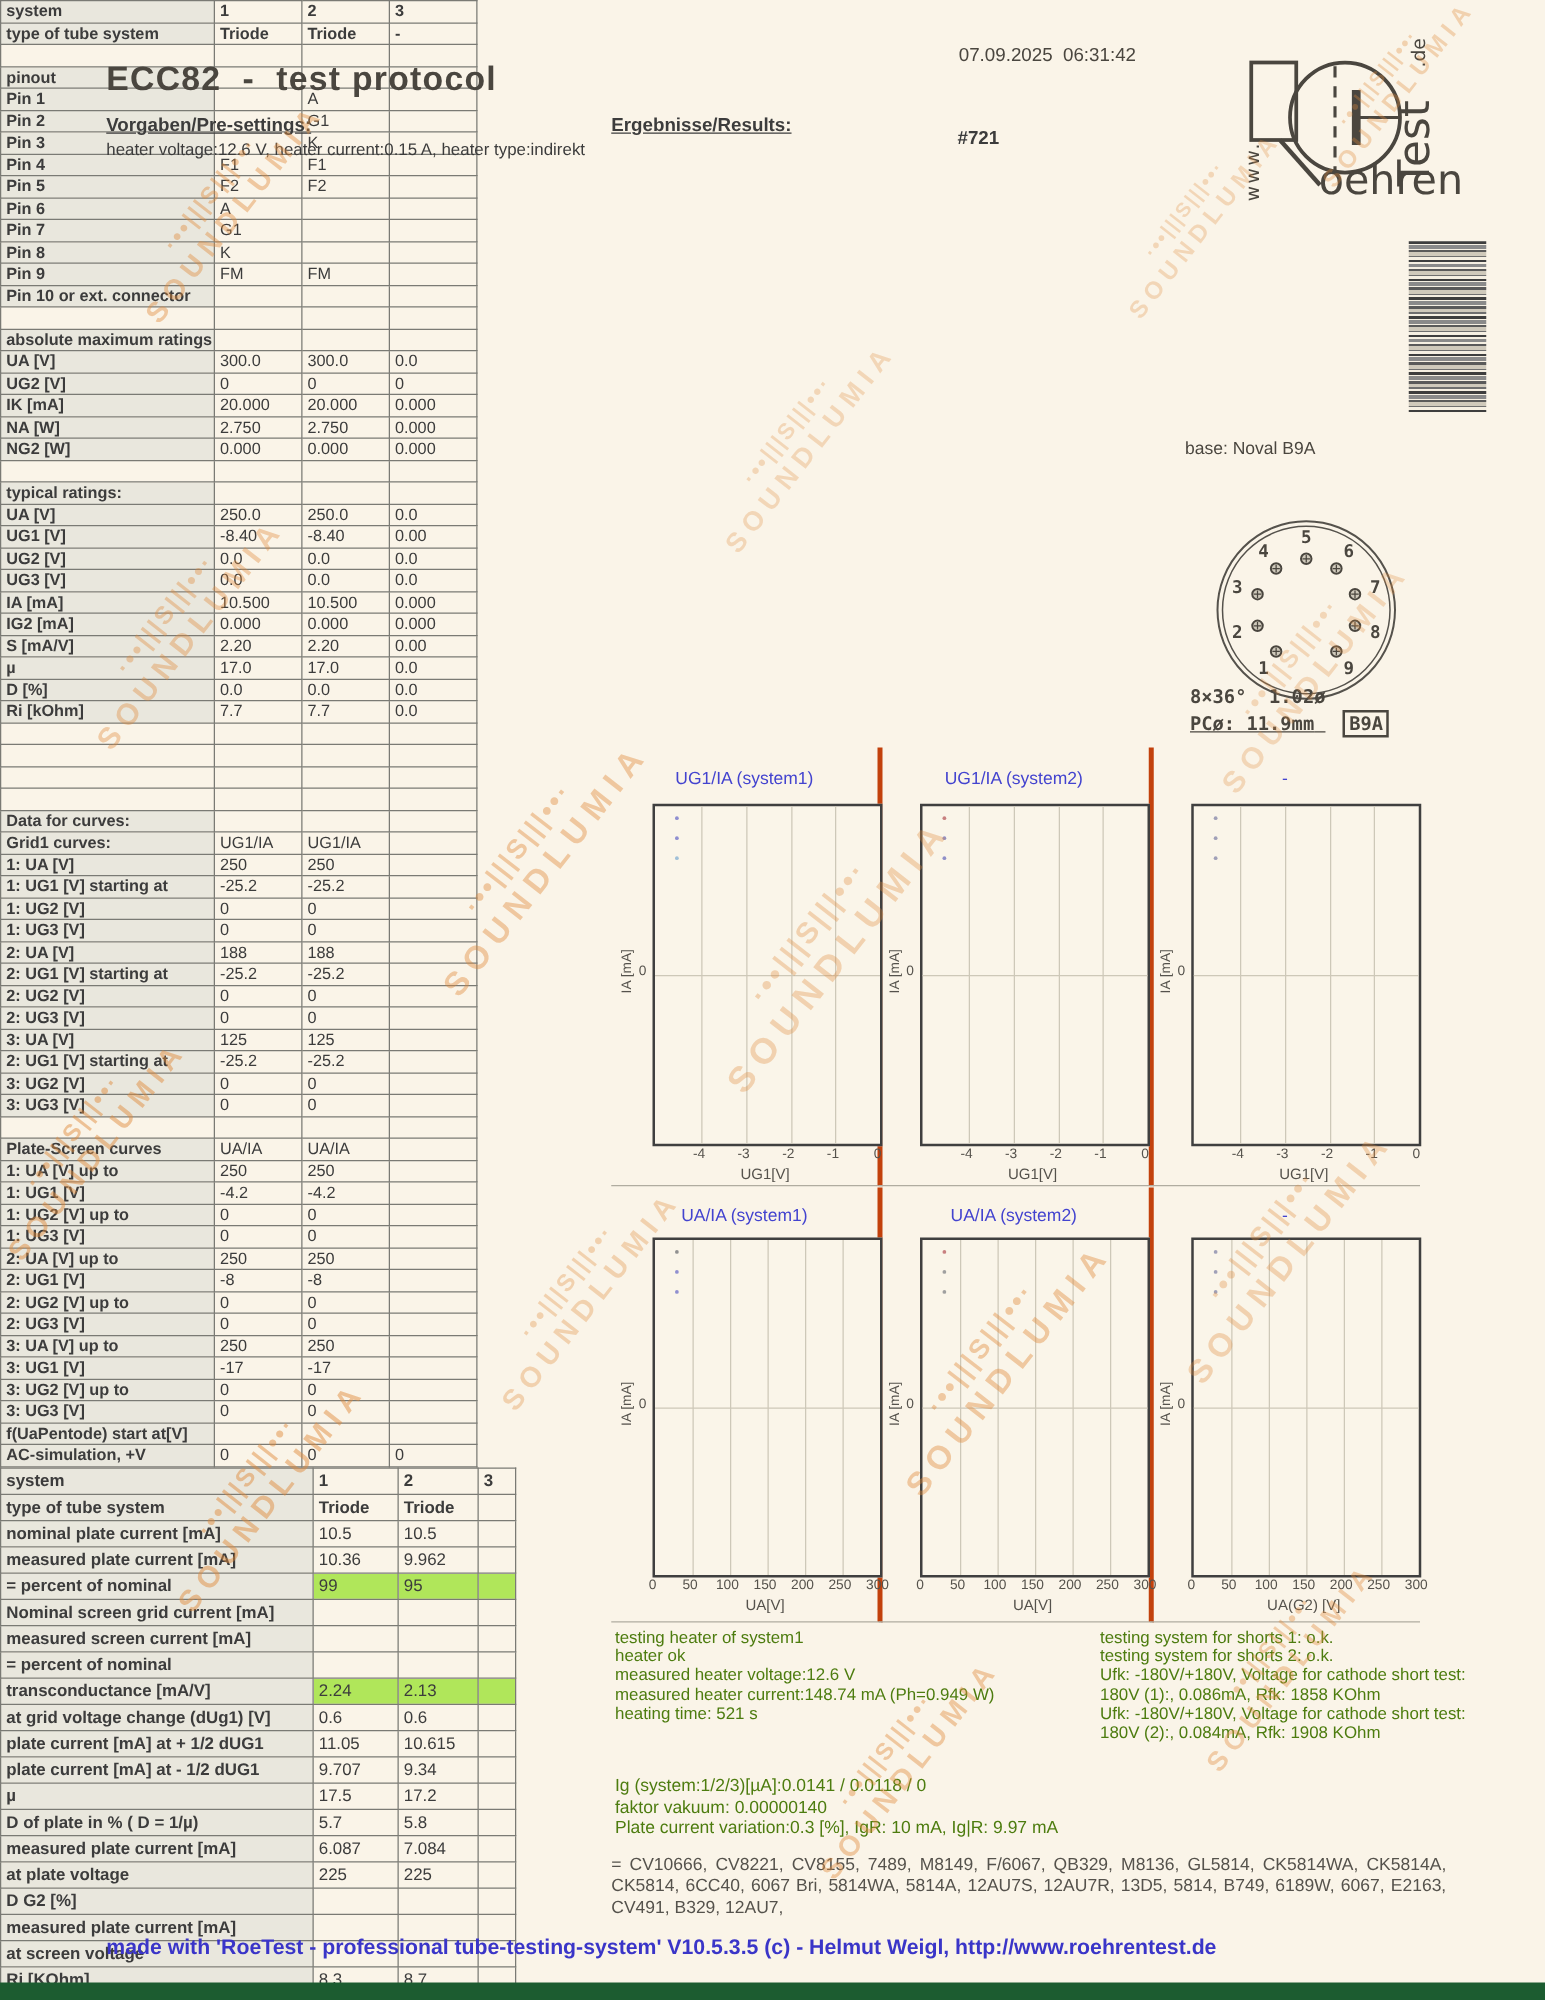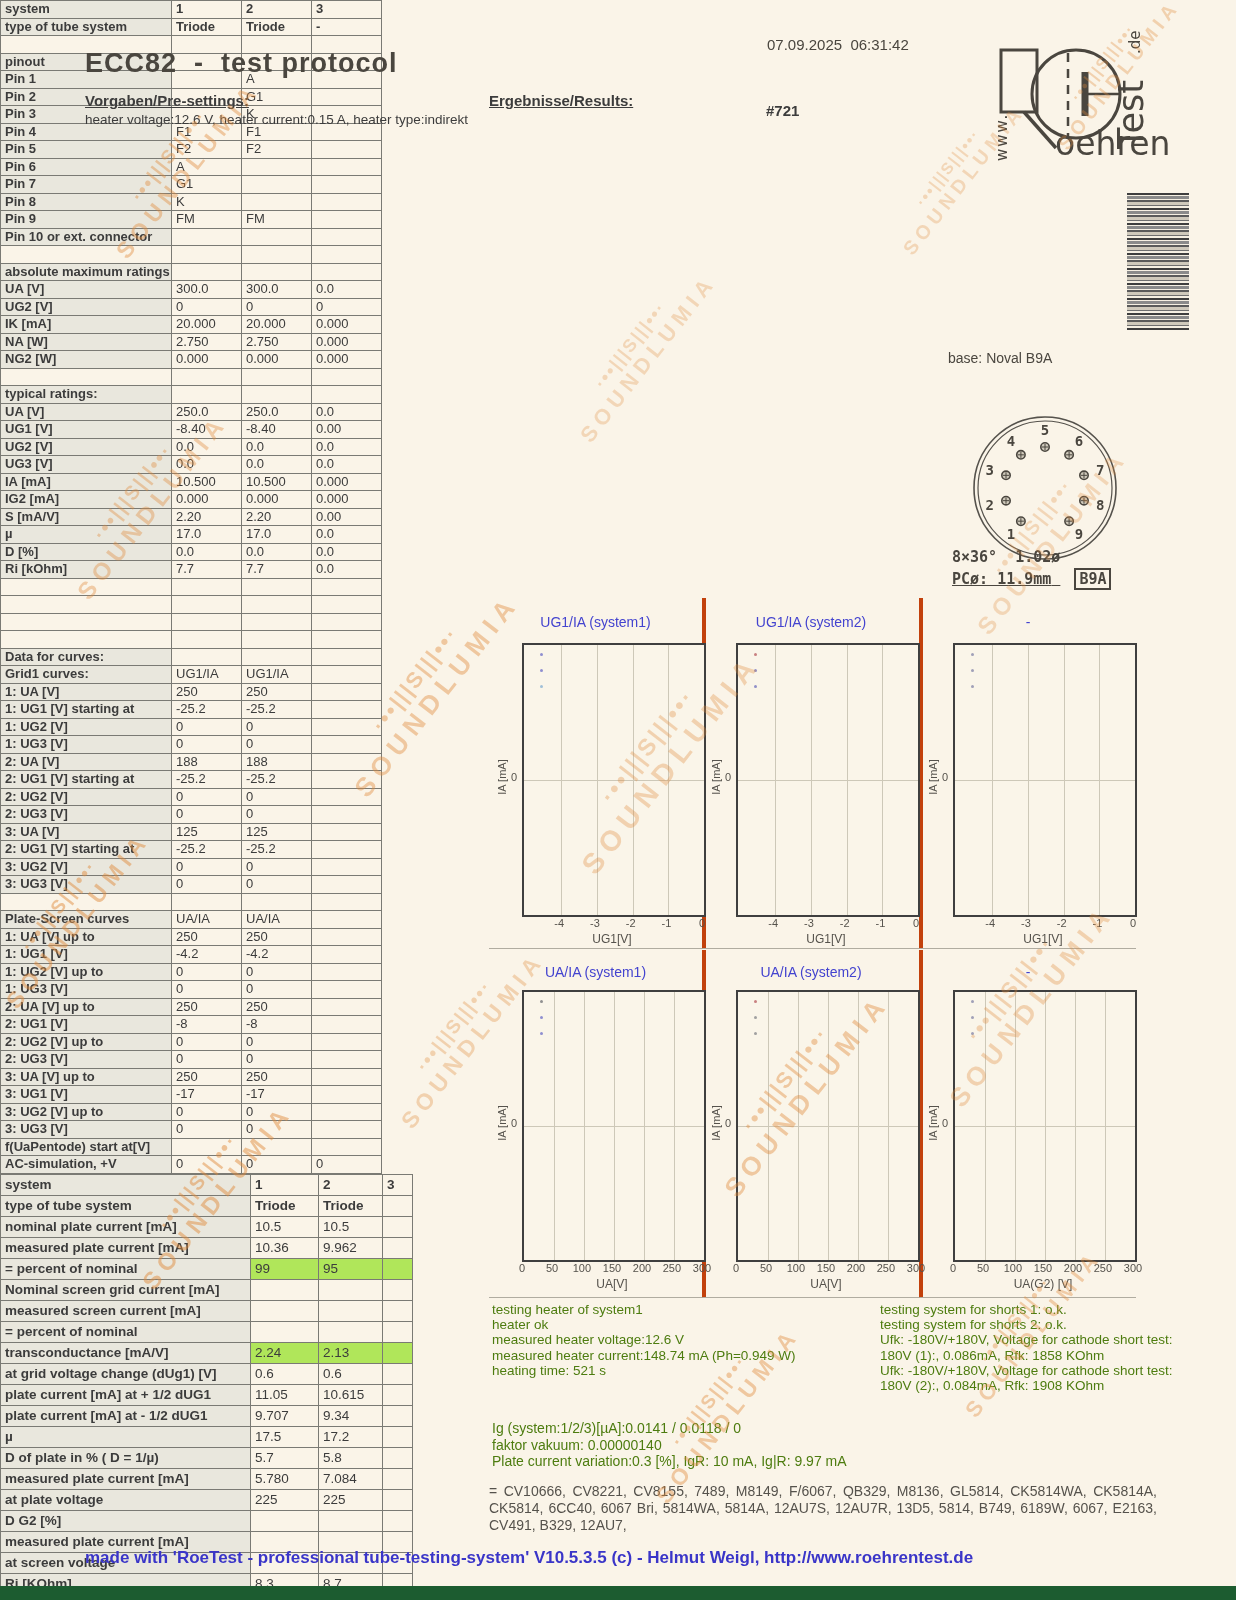--- a/index.html
+++ b/index.html
@@ -622,21 +622,21 @@
           <td class="val"></td>
         </tr>
         <tr>
           <td class="lbl">D of plate in % ( D = 1/µ)</td>
           <td class="val">5.7</td>
           <td class="val">5.8</td>
           <td class="val"></td>
         </tr>
         <tr>
           <td class="lbl">measured plate current [mA]</td>
-          <td class="val">5.780</td>
+          <td class="val">6.087</td>
           <td class="val">7.084</td>
           <td class="val"></td>
         </tr>
         <tr>
           <td class="lbl">at plate voltage</td>
           <td class="val">225</td>
           <td class="val">225</td>
           <td class="val"></td>
         </tr>
         <tr>

